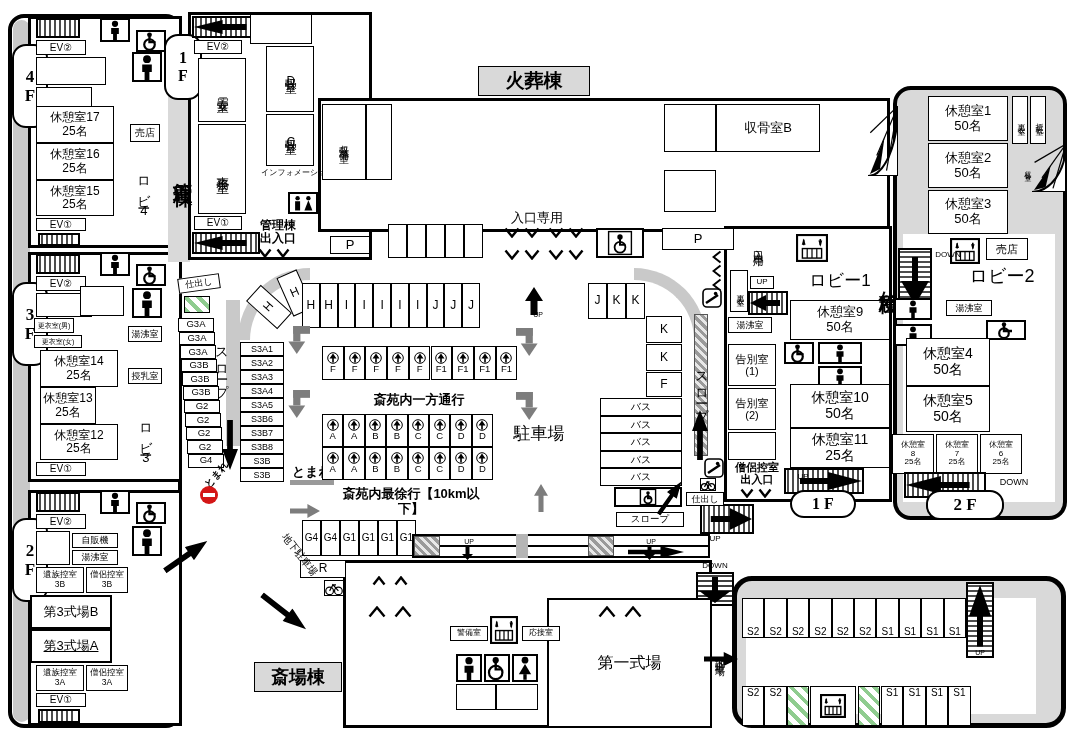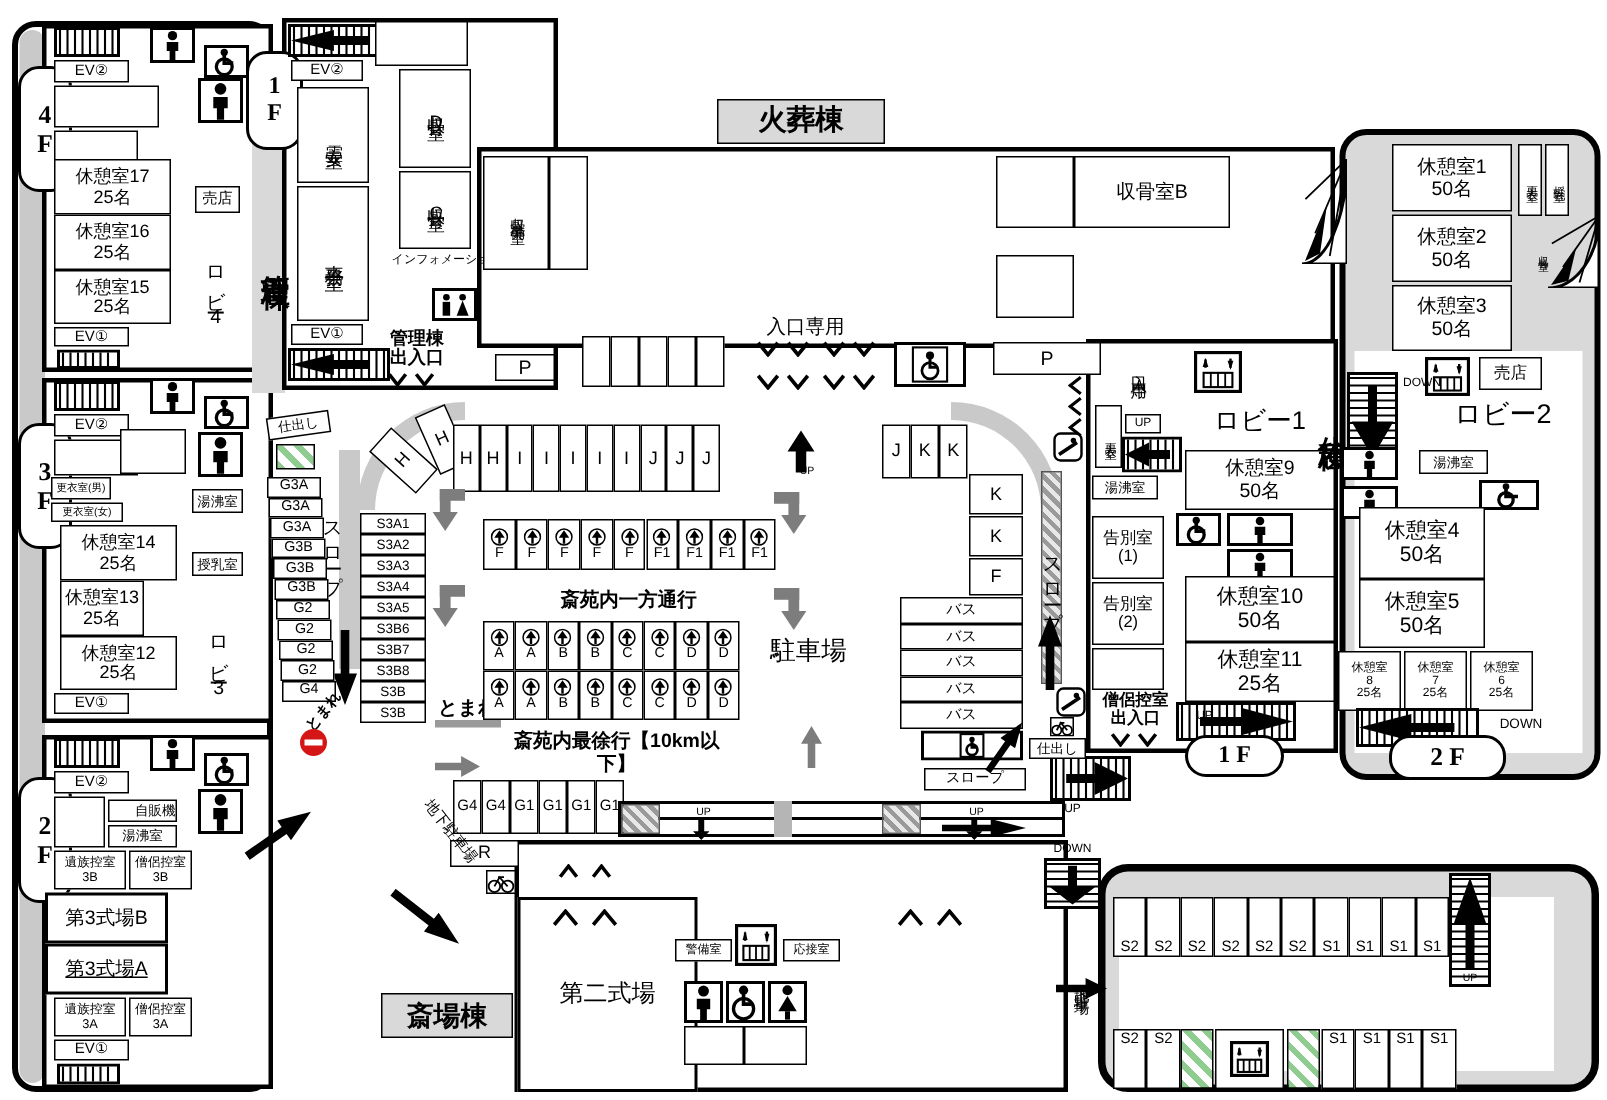--- a/index.html
+++ b/index.html
@@ -160,21 +160,21 @@
         <path d="M11.16 10.08 h7.68 v6 h-1.92 v6.24 h-3.84 v-6.24 h-1.92 z" fill="#000"></path>
       </svg></div>
     <div class="el" style="left: 136px; top: 502px; width: 30px; height: 22px;"><svg width="30" height="22" viewBox="0 0 30 22" xmlns="http://www.w3.org/2000/svg">
         <rect x="1" y="1" width="28" height="20" fill="#fff" stroke="#000" stroke-width="2"></rect>
         <circle cx="13.5" cy="4.84" r="2.42" fill="#000"></circle>
         <path d="M13.5 6.6 v5.5 h6" stroke="#000" stroke-width="2.4" fill="none"></path>
         <circle cx="13.5" cy="14.520000000000001" r="5.279999999999999" fill="none" stroke="#000" stroke-width="2.2"></circle>
       </svg></div>
     <div class="el box" style="left: 36px; top: 514px; width: 50px; height: 15px; font-size: 10px;"><span>EV②</span></div>
     <div class="el box" style="left: 36px; top: 531px; width: 34px; height: 34px;"></div>
-    <div class="el box" style="left: 72px; top: 533px; width: 46px; height: 15px; font-size: 9px; justify-content: flex-end;"><span>自販機</span></div>
+    <div class="el box" style="left: 72px; top: 533px; width: 46px; height: 15px; font-size: 9px;"><span>自販機</span></div>
     <div class="el box" style="left: 72px; top: 550px; width: 46px; height: 15px; font-size: 9px;"><span>湯沸室</span></div>
     <div class="el" style="left: 132px; top: 526px; width: 30px; height: 30px;"><svg width="30" height="30" viewBox="0 0 30 30" xmlns="http://www.w3.org/2000/svg">
         <rect x="1" y="1" width="28" height="28" fill="#fff" stroke="#000" stroke-width="2"></rect>
         <circle cx="15" cy="7.199999999999999" r="3.9000000000000004" fill="#000"></circle>
         <path d="M10.2 12.6 h9.6 v7.5 h-2.4 v7.800000000000001 h-4.8 v-7.800000000000001 h-2.4 z" fill="#000"></path>
       </svg></div>
     <div class="el box" style="left: 36px; top: 567px; width: 48px; height: 26px; font-size: 8.5px;"><span>遺族控室
 3B</span></div>
     <div class="el box" style="left: 86px; top: 567px; width: 42px; height: 26px; font-size: 8.5px;"><span>僧侶控室
 3B</span></div>
@@ -767,21 +767,21 @@
     <div class="el" style="left: 700px; top: 478px; width: 16px; height: 13px;"><svg width="16" height="13" viewBox="0 0 16 13" xmlns="http://www.w3.org/2000/svg">
         <rect x="0.5" y="0.5" width="15" height="12" fill="#fff" stroke="#000" stroke-width="1"></rect>
         <circle cx="4.48" cy="8.84" r="3.12" fill="none" stroke="#000" stroke-width="1.2"></circle>
         <circle cx="11.52" cy="8.84" r="3.12" fill="none" stroke="#000" stroke-width="1.2"></circle>
         <path d="M4.48 8.84 L7.2 3.9 L11.52 8.84 M6.4 3.9 h3.2" stroke="#000" stroke-width="1.2" fill="none"></path>
       </svg></div>
     <div class="el box" style="left: 686px; top: 492px; width: 38px; height: 14px; font-size: 9px;"><span>仕出し</span></div>
     <div class="el" style="left: 664px; top: 478px; width: 12px; height: 40px; transform: rotate(35deg);"><svg width="12" height="40" viewBox="0 0 12 40" xmlns="http://www.w3.org/2000/svg">
         <polygon points="6,0 12,16.8 8.16,16.8 8.16,40 3.84,40 3.84,16.8 0,16.8" fill="#000"></polygon>
       </svg></div>
-    <div class="el box2" style="left: 345px; top: 598px; width: 120px; height: 130px; font-size: 16px;"><span>第二式場</span></div>
+    <div class="el box2" style="left: 547px; top: 598px; width: 165px; height: 130px; font-size: 16px;"><span>第一式場</span></div>
     <div class="el box" style="left: 450px; top: 626px; width: 38px; height: 15px; font-size: 8px;"><span>警備室</span></div>
     <div class="el" style="left: 490px; top: 616px; width: 28px; height: 28px;"><svg width="28" height="28" viewBox="0 0 28 28" xmlns="http://www.w3.org/2000/svg">
         <rect x="1" y="1" width="26" height="26" fill="#fff" stroke="#000" stroke-width="2.2"></rect>
         <polygon points="8.4,10.64 5.04,10.64 6.72,4.48" fill="#000"></polygon>
         <polygon points="19.599999999999998,4.48 22.959999999999997,4.48 21.28,10.64" fill="#000" transform="translate(0,2)"></polygon>
         <line x1="6.72" y1="11.200000000000001" x2="6.72" y2="5.6000000000000005" stroke="#000" stroke-width="1.6"></line>
         <line x1="21.28" y1="5.04" x2="21.28" y2="11.200000000000001" stroke="#000" stroke-width="1.6"></line>
         <rect x="5.6000000000000005" y="14.56" width="16.8" height="9.520000000000001" fill="none" stroke="#000" stroke-width="1.4"></rect>
         <line x1="9.799999999999999" y1="14.56" x2="9.799999999999999" y2="24.08" stroke="#000" stroke-width="1.2"></line>
         <line x1="14" y1="14.56" x2="14" y2="24.08" stroke="#000" stroke-width="1.2"></line>

